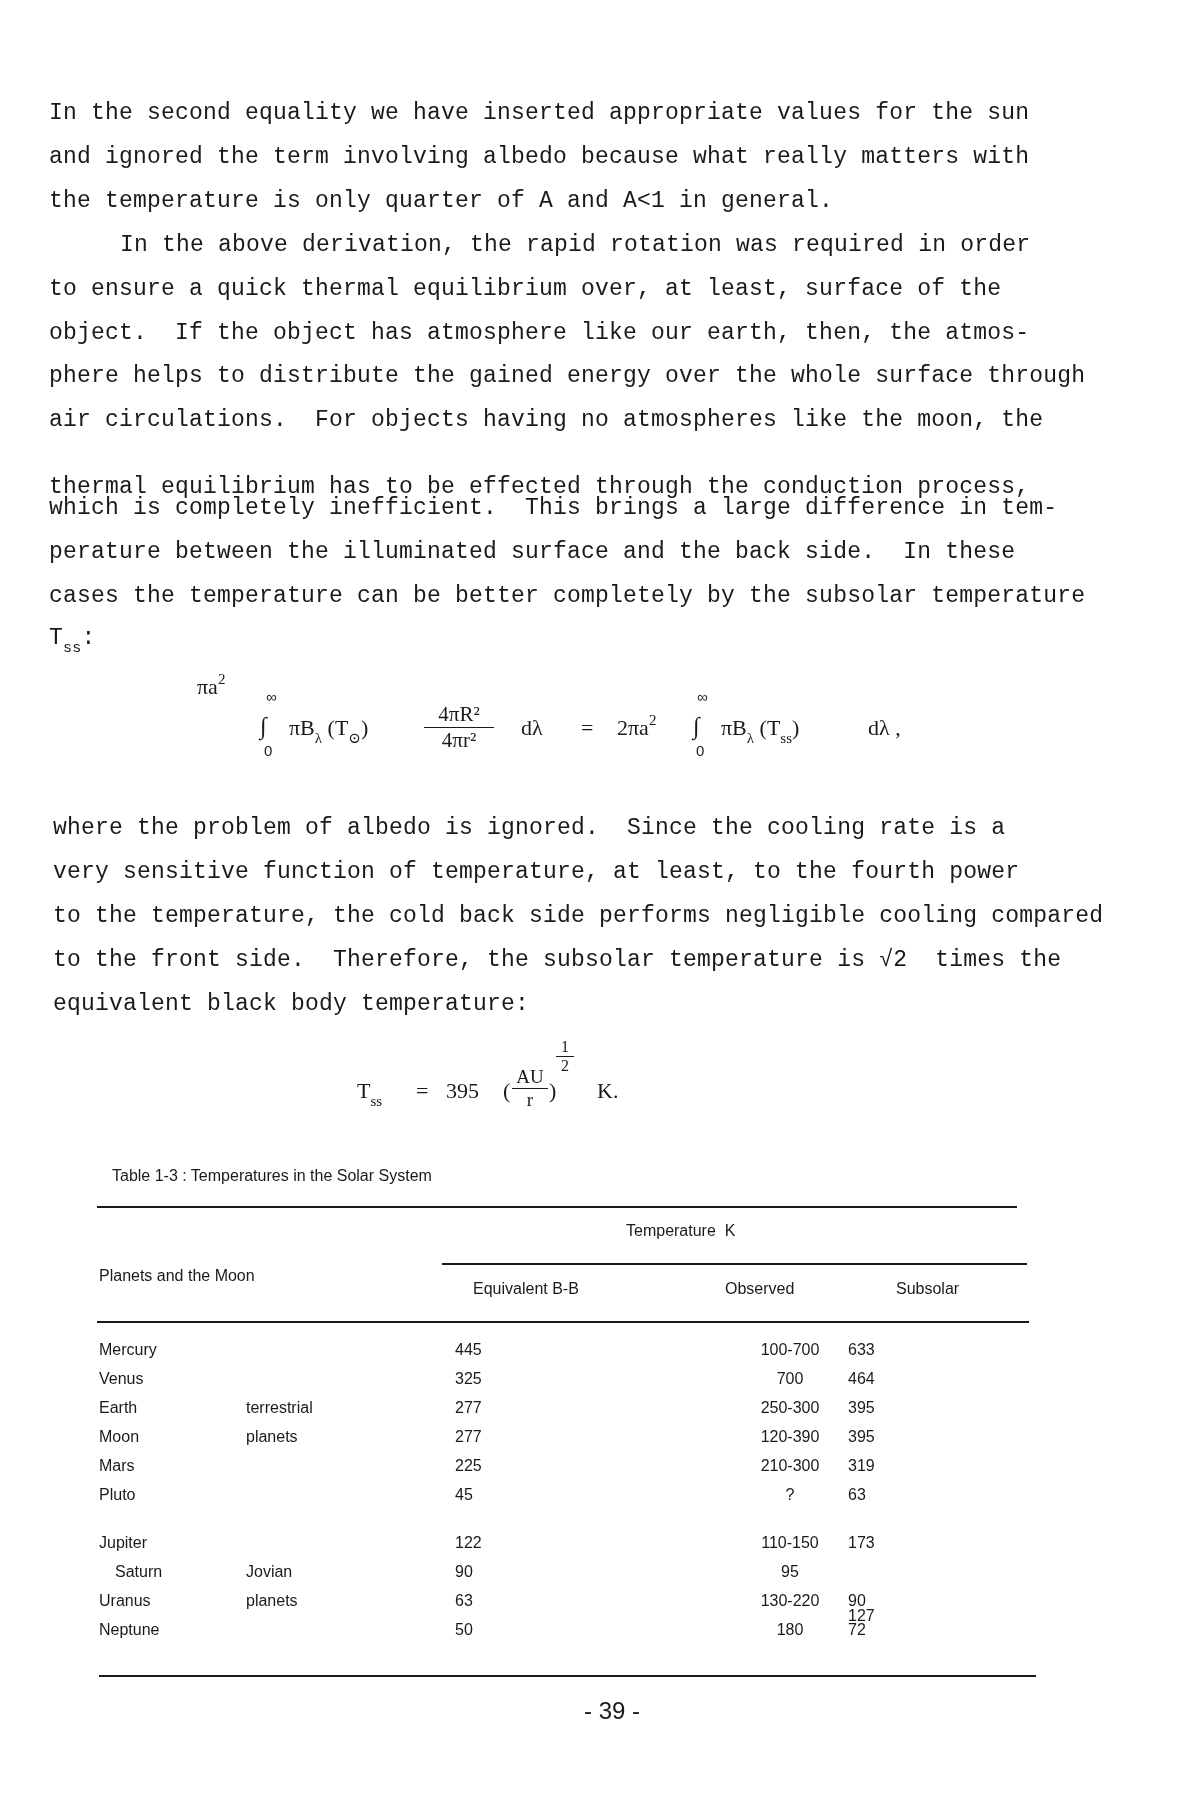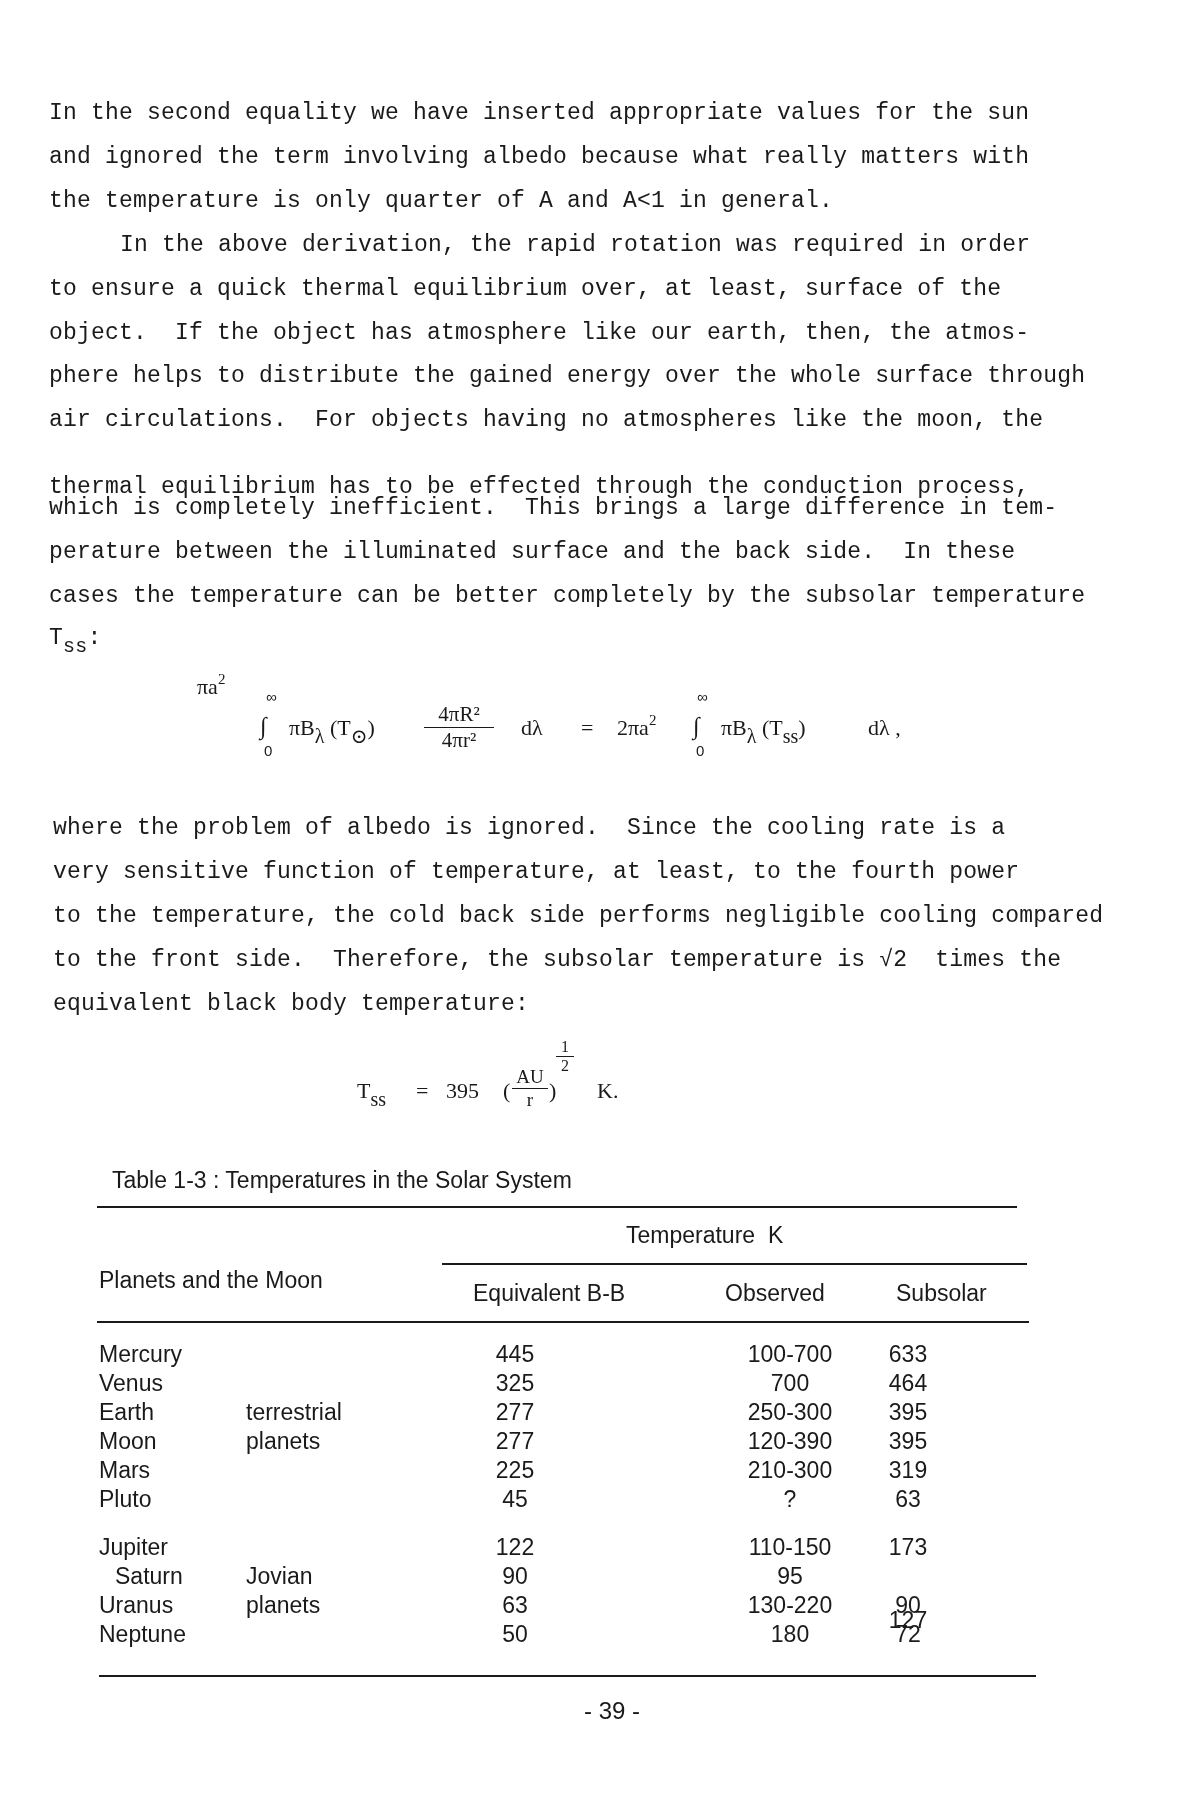--- a/index.html
+++ b/index.html
@@ -2,28 +2,28 @@
 <html><head>
 <meta charset="utf-8">
 <style>
   html, body { margin: 0; padding: 0; background: #ffffff; }
   body { width: 1200px; height: 1800px; position: relative; overflow: hidden; color: #1a1a1a; }
   .mono { font-family: "Liberation Mono", "DejaVu Sans Mono", monospace; }
   .narrow { font-family: "Liberation Sans", "DejaVu Sans", sans-serif; text-align: center; }
   .line { position: absolute; left: 49px; font-size: 23px; white-space: pre; letter-spacing: 0.2px; }
   .indent { left: 120px; }
   .eq { position: absolute; font-family: "Liberation Serif", "DejaVu Serif", serif; font-size: 22px; }
-  .sub { font-size: 20px; position: relative; top: 8px; }
+  .sub { font-size: 15px; position: relative; top: 8px; }
   .sup { font-size: 15px; position: relative; top: -10px; }
   .limit { position: absolute; font-family: "Liberation Sans", sans-serif; font-size: 15px; }
   .frac { position: absolute; text-align: center; font-family: "Liberation Serif", serif; font-size: 21px; }
   .frac .num { border-bottom: 1.5px solid #1a1a1a; padding: 0 2px; }
   .rule { position: absolute; background: #1a1a1a; }
-  .tcell { position: absolute; font-size: 23px; white-space: pre; }
-  .tcell.right { text-align: center; }
+  .tcell { position: absolute; font-size: 16px; white-space: pre; }
+  .tcell.right { text-align: left; }
   .tcell.center { text-align: center; }
 </style>
 </head>
 <body>
 
 <div>
   <div class="line mono" style="top:100px">In the second equality we have inserted appropriate values for the sun</div>
   <div class="line mono" style="top:144px">and ignored the term involving albedo because what really matters with</div>
   <div class="line mono" style="top:188px">the temperature is only quarter of A and A&lt;1 in general.</div>
 </div>

